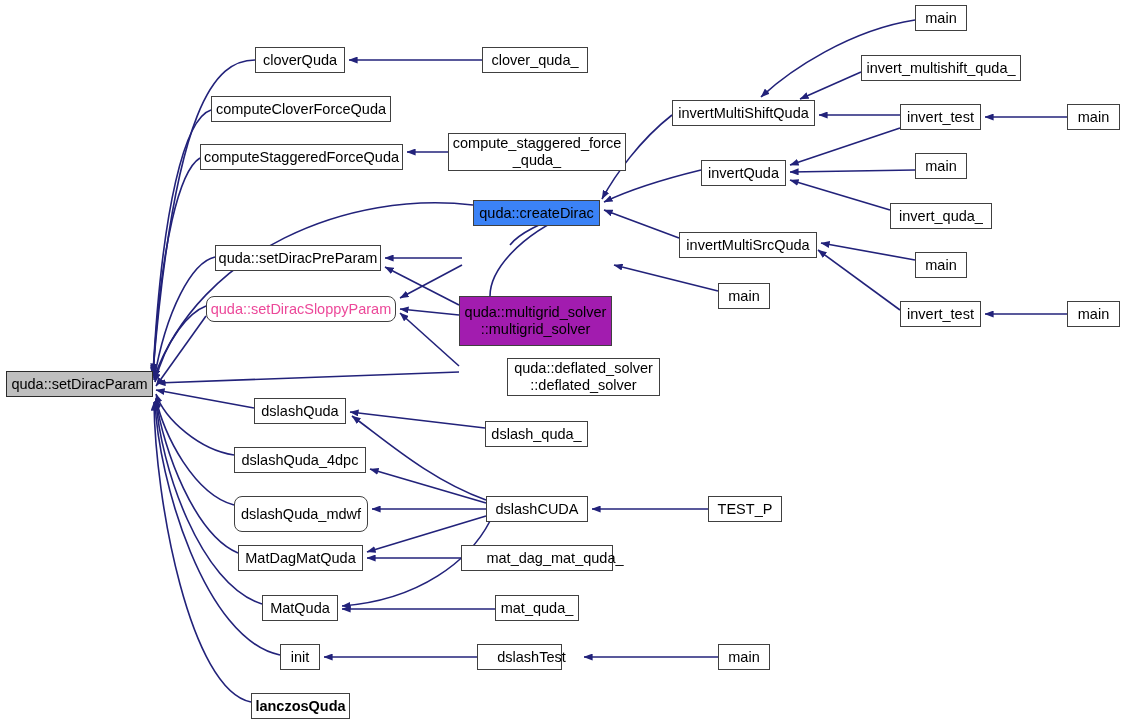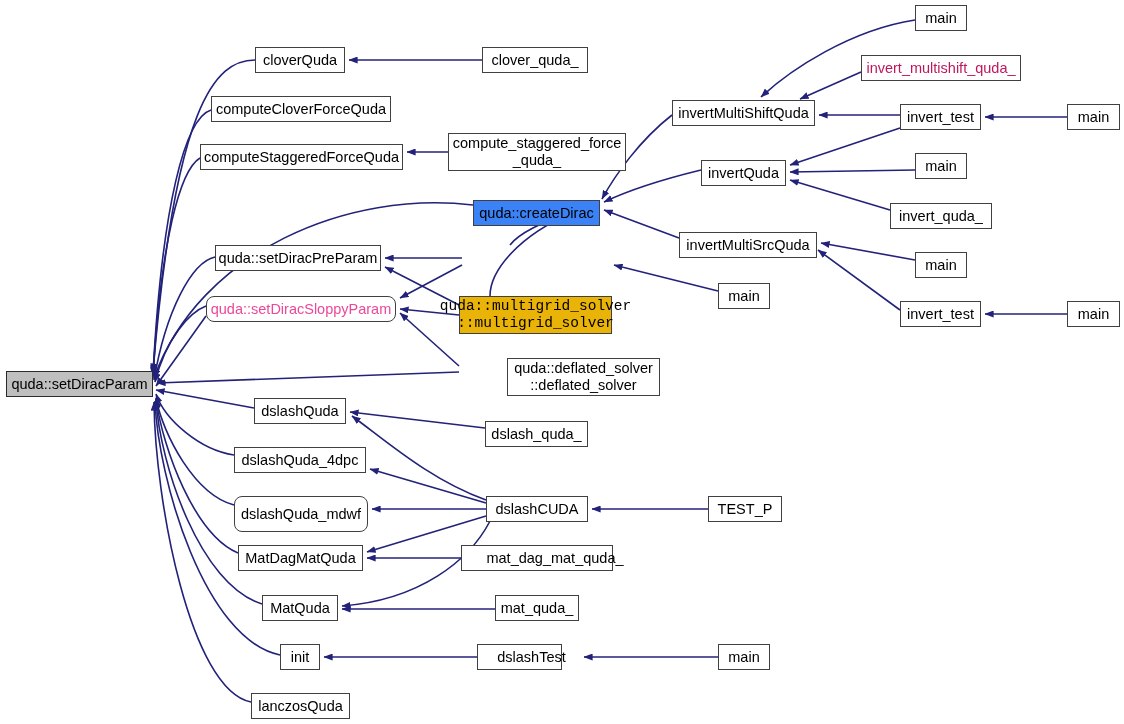--- a/index.html
+++ b/index.html
@@ -120,42 +120,42 @@
       <div class="node root" style="left: 6px; top: 371px; width: 147px; height: 26px; border-color: rgb(43, 43, 43); background: rgb(191, 191, 191); color: rgb(0, 0, 0);">quda::setDiracParam</div>
       <div class="node" style="left: 255px; top: 47px; width: 90px; height: 26px; border-color: rgb(64, 64, 64); background: rgb(255, 255, 255); color: rgb(0, 0, 0);">cloverQuda</div>
       <div class="node" style="left: 482px; top: 47px; width: 106px; height: 26px; border-color: rgb(64, 64, 64); background: rgb(255, 255, 255); color: rgb(0, 0, 0);">clover_quda_</div>
       <div class="node" style="left: 211px; top: 96px; width: 180px; height: 26px; border-color: rgb(64, 64, 64); background: rgb(255, 255, 255); color: rgb(0, 0, 0);">computeCloverForceQuda</div>
       <div class="node" style="left: 200px; top: 144px; width: 203px; height: 26px; border-color: rgb(64, 64, 64); background: rgb(255, 255, 255); color: rgb(0, 0, 0);">computeStaggeredForceQuda</div>
       <div class="node two-line" style="left: 448px; top: 133px; width: 178px; height: 38px; border-color: rgb(64, 64, 64); background: rgb(255, 255, 255); color: rgb(0, 0, 0);">compute_staggered_force
 _quda_</div>
       <div class="node" style="left: 473px; top: 200px; width: 127px; height: 26px; border-color: rgb(64, 64, 64); background: #3b82f6; color: rgb(0, 0, 0);">quda::createDirac</div>
       <div class="node" style="left: 215px; top: 245px; width: 166px; height: 26px; border-color: rgb(64, 64, 64); background: rgb(255, 255, 255); color: rgb(0, 0, 0);">quda::setDiracPreParam</div>
       <div class="node" style="left: 206px; top: 296px; width: 190px; height: 26px; border-color: rgb(64, 64, 64); background: rgb(255, 255, 255); color: #ec4899; border-radius: 8px;">quda::setDiracSloppyParam</div>
-      <div class="node two-line" style="left: 459px; top: 296px; width: 153px; height: 38px; border-color: rgb(64, 64, 64); background: #eab308; color: rgb(0, 0, 0); font-family: Liberation Mono, monospace;">quda::multigrid_solver
+      <div class="node two-line" style="left: 459px; top: 296px; width: 153px; height: 50px; border-color: rgb(64, 64, 64); background: #a21caf; color: rgb(0, 0, 0);">quda::multigrid_solver
 ::multigrid_solver</div>
       <div class="node" style="left: 718px; top: 283px; width: 52px; height: 26px; border-color: rgb(64, 64, 64); background: rgb(255, 255, 255); color: rgb(0, 0, 0);">main</div>
       <div class="node two-line" style="left: 459px; top: 358px; width: 153px; height: 38px; border-color: rgb(64, 64, 64); background: rgb(255, 255, 255); color: rgb(0, 0, 0); margin-left: 48px;">quda::deflated_solver
 ::deflated_solver</div>
       <div class="node" style="left: 254px; top: 398px; width: 92px; height: 26px; border-color: rgb(64, 64, 64); background: rgb(255, 255, 255); color: rgb(0, 0, 0);">dslashQuda</div>
       <div class="node" style="left: 485px; top: 421px; width: 103px; height: 26px; border-color: rgb(64, 64, 64); background: rgb(255, 255, 255); color: rgb(0, 0, 0);">dslash_quda_</div>
       <div class="node" style="left: 234px; top: 447px; width: 132px; height: 26px; border-color: rgb(64, 64, 64); background: rgb(255, 255, 255); color: rgb(0, 0, 0);">dslashQuda_4dpc</div>
       <div class="node" style="left: 234px; top: 496px; width: 134px; height: 36px; border-color: rgb(64, 64, 64); background: rgb(255, 255, 255); color: rgb(0, 0, 0); border-radius: 8px;">dslashQuda_mdwf</div>
       <div class="node" style="left: 486px; top: 496px; width: 102px; height: 26px; border-color: rgb(64, 64, 64); background: rgb(255, 255, 255); color: rgb(0, 0, 0);">dslashCUDA</div>
       <div class="node" style="left: 708px; top: 496px; width: 74px; height: 26px; border-color: rgb(64, 64, 64); background: rgb(255, 255, 255); color: rgb(0, 0, 0);">TEST_P</div>
       <div class="node" style="left: 238px; top: 545px; width: 125px; height: 26px; border-color: rgb(64, 64, 64); background: rgb(255, 255, 255); color: rgb(0, 0, 0);">MatDagMatQuda</div>
       <div class="node" style="left: 461px; top: 545px; width: 152px; height: 26px; border-color: rgb(64, 64, 64); background: rgb(255, 255, 255); color: rgb(0, 0, 0); padding-left: 36px;">mat_dag_mat_quda_</div>
       <div class="node" style="left: 262px; top: 595px; width: 76px; height: 26px; border-color: rgb(64, 64, 64); background: rgb(255, 255, 255); color: rgb(0, 0, 0);">MatQuda</div>
       <div class="node" style="left: 495px; top: 595px; width: 84px; height: 26px; border-color: rgb(64, 64, 64); background: rgb(255, 255, 255); color: rgb(0, 0, 0);">mat_quda_</div>
       <div class="node" style="left: 280px; top: 644px; width: 40px; height: 26px; border-color: rgb(64, 64, 64); background: rgb(255, 255, 255); color: rgb(0, 0, 0);">init</div>
       <div class="node" style="left: 477px; top: 644px; width: 85px; height: 26px; border-color: rgb(64, 64, 64); background: rgb(255, 255, 255); color: rgb(0, 0, 0); padding-left: 24px;">dslashTest</div>
       <div class="node" style="left: 718px; top: 644px; width: 52px; height: 26px; border-color: rgb(64, 64, 64); background: rgb(255, 255, 255); color: rgb(0, 0, 0);">main</div>
-      <div class="node" style="left: 251px; top: 693px; width: 99px; height: 26px; border-color: rgb(64, 64, 64); background: rgb(255, 255, 255); color: rgb(0, 0, 0);">lanczosQuda</div>
+      <div class="node" style="left: 251px; top: 693px; width: 99px; height: 26px; border-color: rgb(64, 64, 64); background: rgb(255, 255, 255); color: rgb(0, 0, 0); font-weight: bold;">lanczosQuda</div>
       <div class="node" style="left: 672px; top: 100px; width: 143px; height: 26px; border-color: rgb(64, 64, 64); background: rgb(255, 255, 255); color: rgb(0, 0, 0);">invertMultiShiftQuda</div>
       <div class="node" style="left: 915px; top: 5px; width: 52px; height: 26px; border-color: rgb(64, 64, 64); background: rgb(255, 255, 255); color: rgb(0, 0, 0);">main</div>
-      <div class="node" style="left: 861px; top: 55px; width: 160px; height: 26px; border-color: rgb(64, 64, 64); background: rgb(255, 255, 255); color: #be185d;">invert_multishift_quda_</div>
+      <div class="node" style="left: 861px; top: 55px; width: 160px; height: 26px; border-color: rgb(64, 64, 64); background: rgb(255, 255, 255); color: #000000;">invert_multishift_quda_</div>
       <div class="node" style="left: 900px; top: 104px; width: 81px; height: 26px; border-color: rgb(64, 64, 64); background: rgb(255, 255, 255); color: rgb(0, 0, 0);">invert_test</div>
       <div class="node" style="left: 1067px; top: 104px; width: 53px; height: 26px; border-color: rgb(64, 64, 64); background: rgb(255, 255, 255); color: rgb(0, 0, 0);">main</div>
       <div class="node" style="left: 701px; top: 160px; width: 85px; height: 26px; border-color: rgb(64, 64, 64); background: rgb(255, 255, 255); color: rgb(0, 0, 0);">invertQuda</div>
       <div class="node" style="left: 915px; top: 153px; width: 52px; height: 26px; border-color: rgb(64, 64, 64); background: rgb(255, 255, 255); color: rgb(0, 0, 0);">main</div>
       <div class="node" style="left: 890px; top: 203px; width: 102px; height: 26px; border-color: rgb(64, 64, 64); background: rgb(255, 255, 255); color: rgb(0, 0, 0);">invert_quda_</div>
       <div class="node" style="left: 679px; top: 232px; width: 138px; height: 26px; border-color: rgb(64, 64, 64); background: rgb(255, 255, 255); color: rgb(0, 0, 0);">invertMultiSrcQuda</div>
       <div class="node" style="left: 915px; top: 252px; width: 52px; height: 26px; border-color: rgb(64, 64, 64); background: rgb(255, 255, 255); color: rgb(0, 0, 0);">main</div>
       <div class="node" style="left: 900px; top: 301px; width: 81px; height: 26px; border-color: rgb(64, 64, 64); background: rgb(255, 255, 255); color: rgb(0, 0, 0);">invert_test</div>
       <div class="node" style="left: 1067px; top: 301px; width: 53px; height: 26px; border-color: rgb(64, 64, 64); background: rgb(255, 255, 255); color: rgb(0, 0, 0);">main</div>
     </div>

